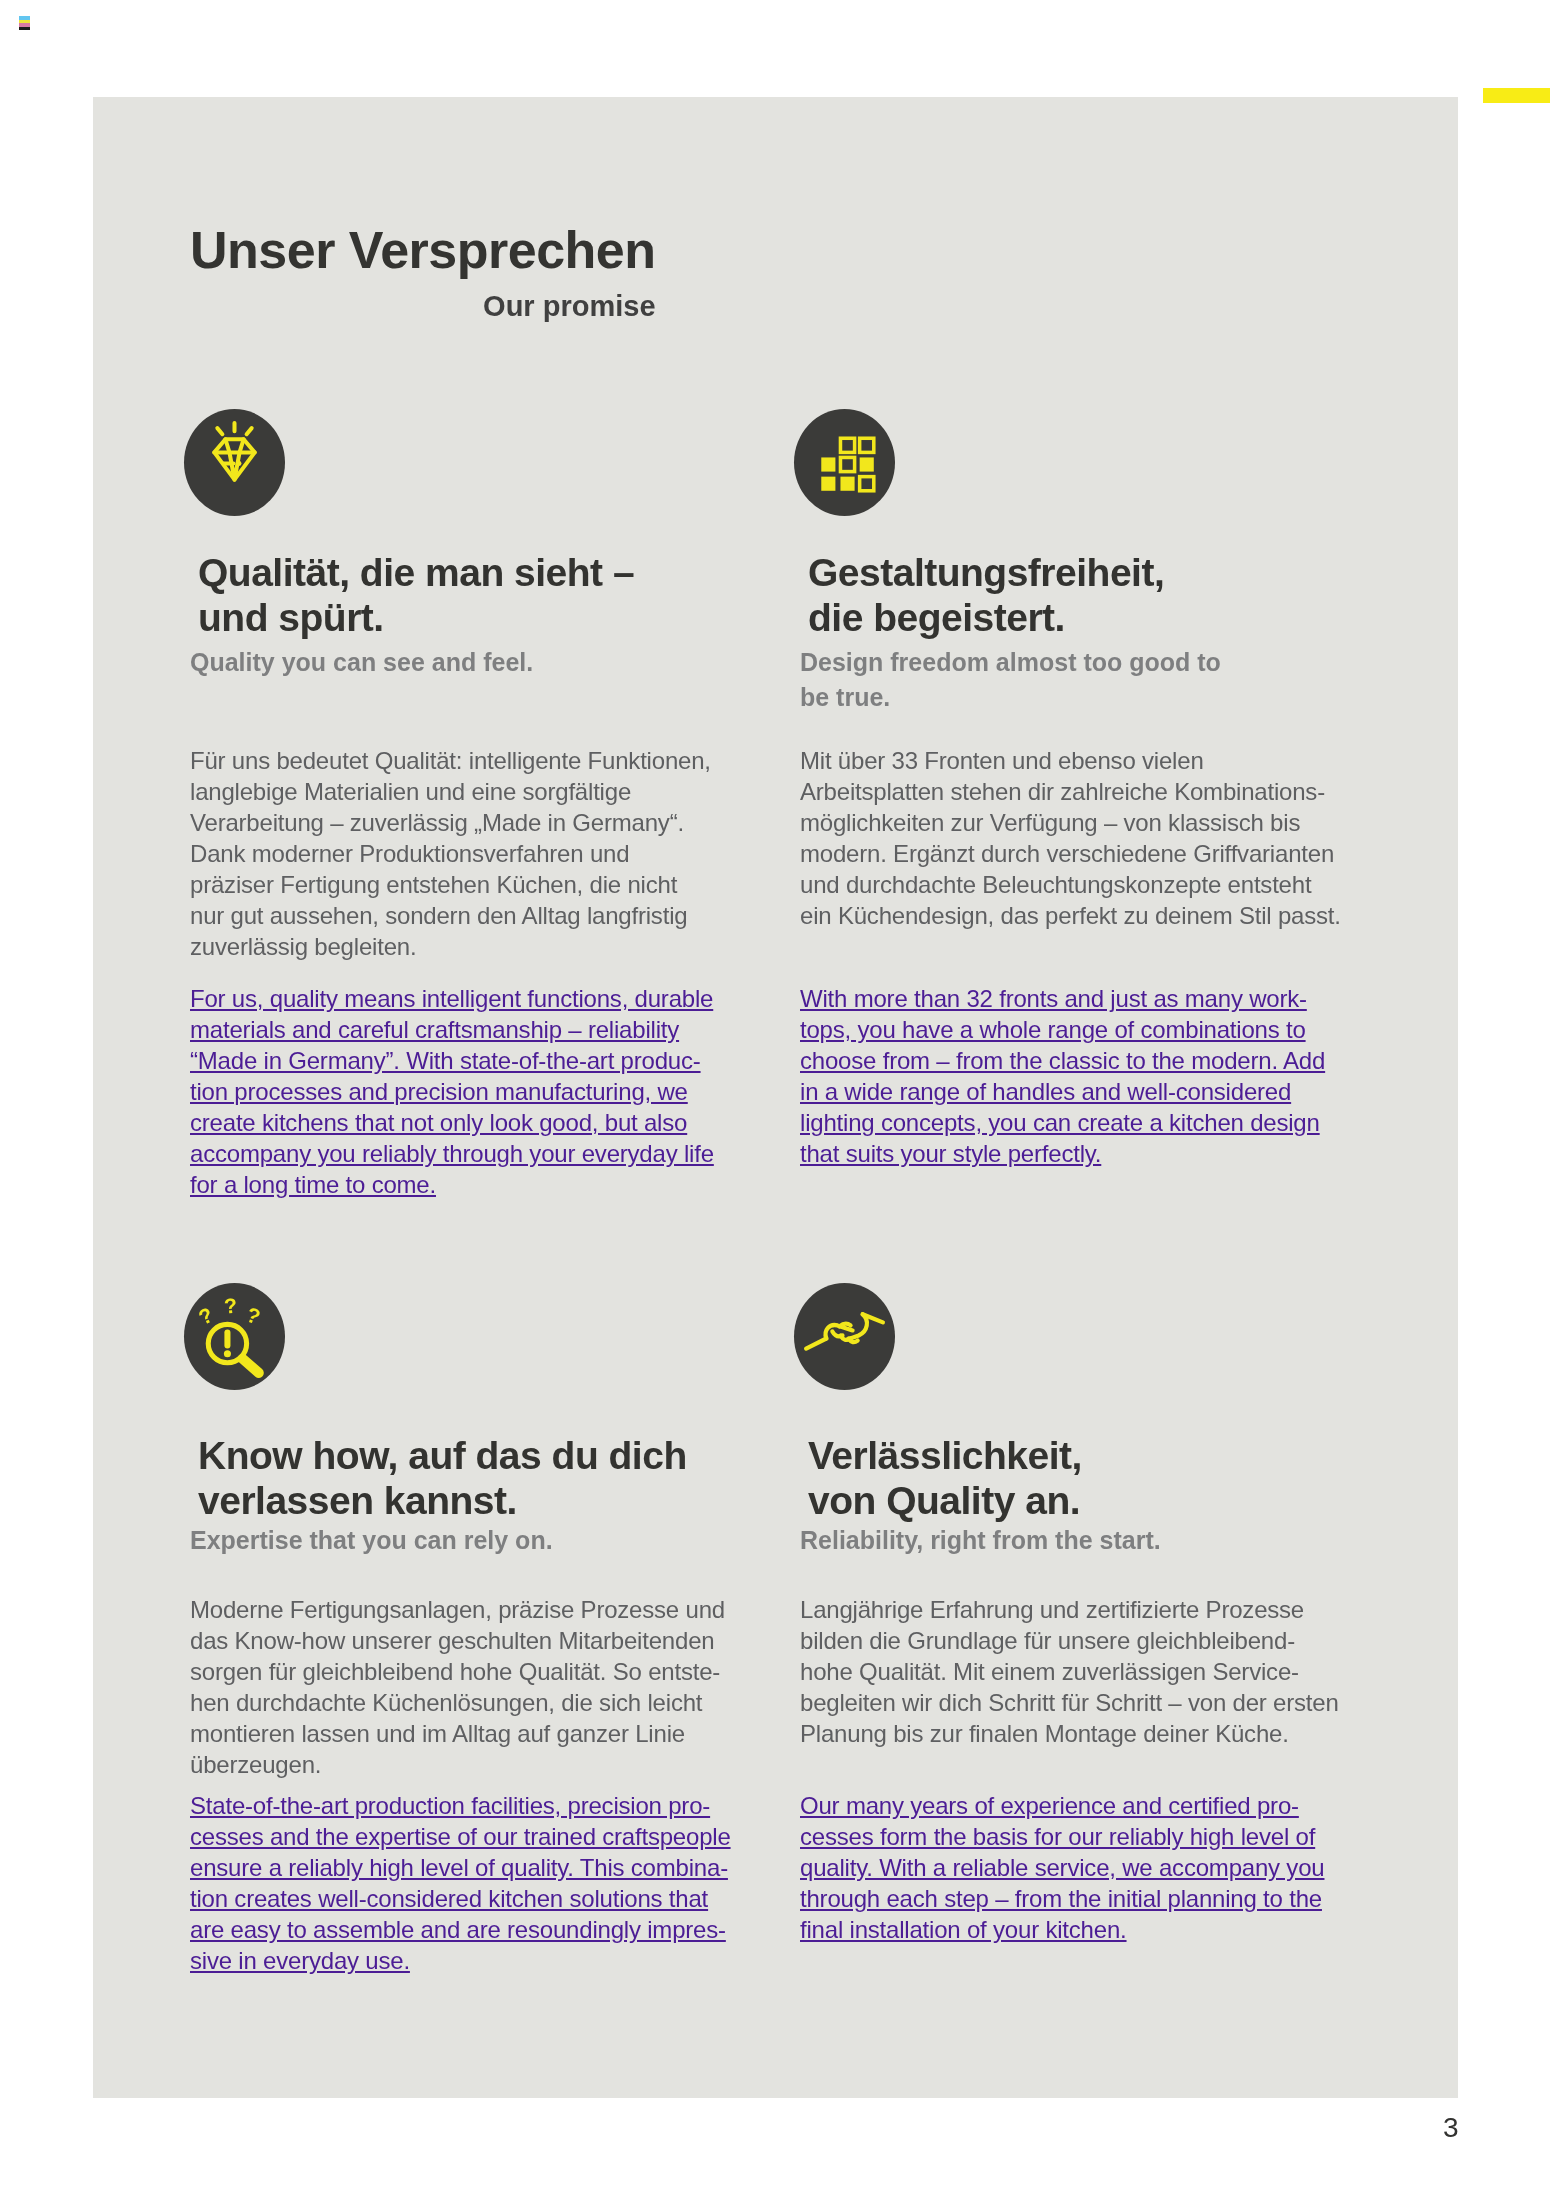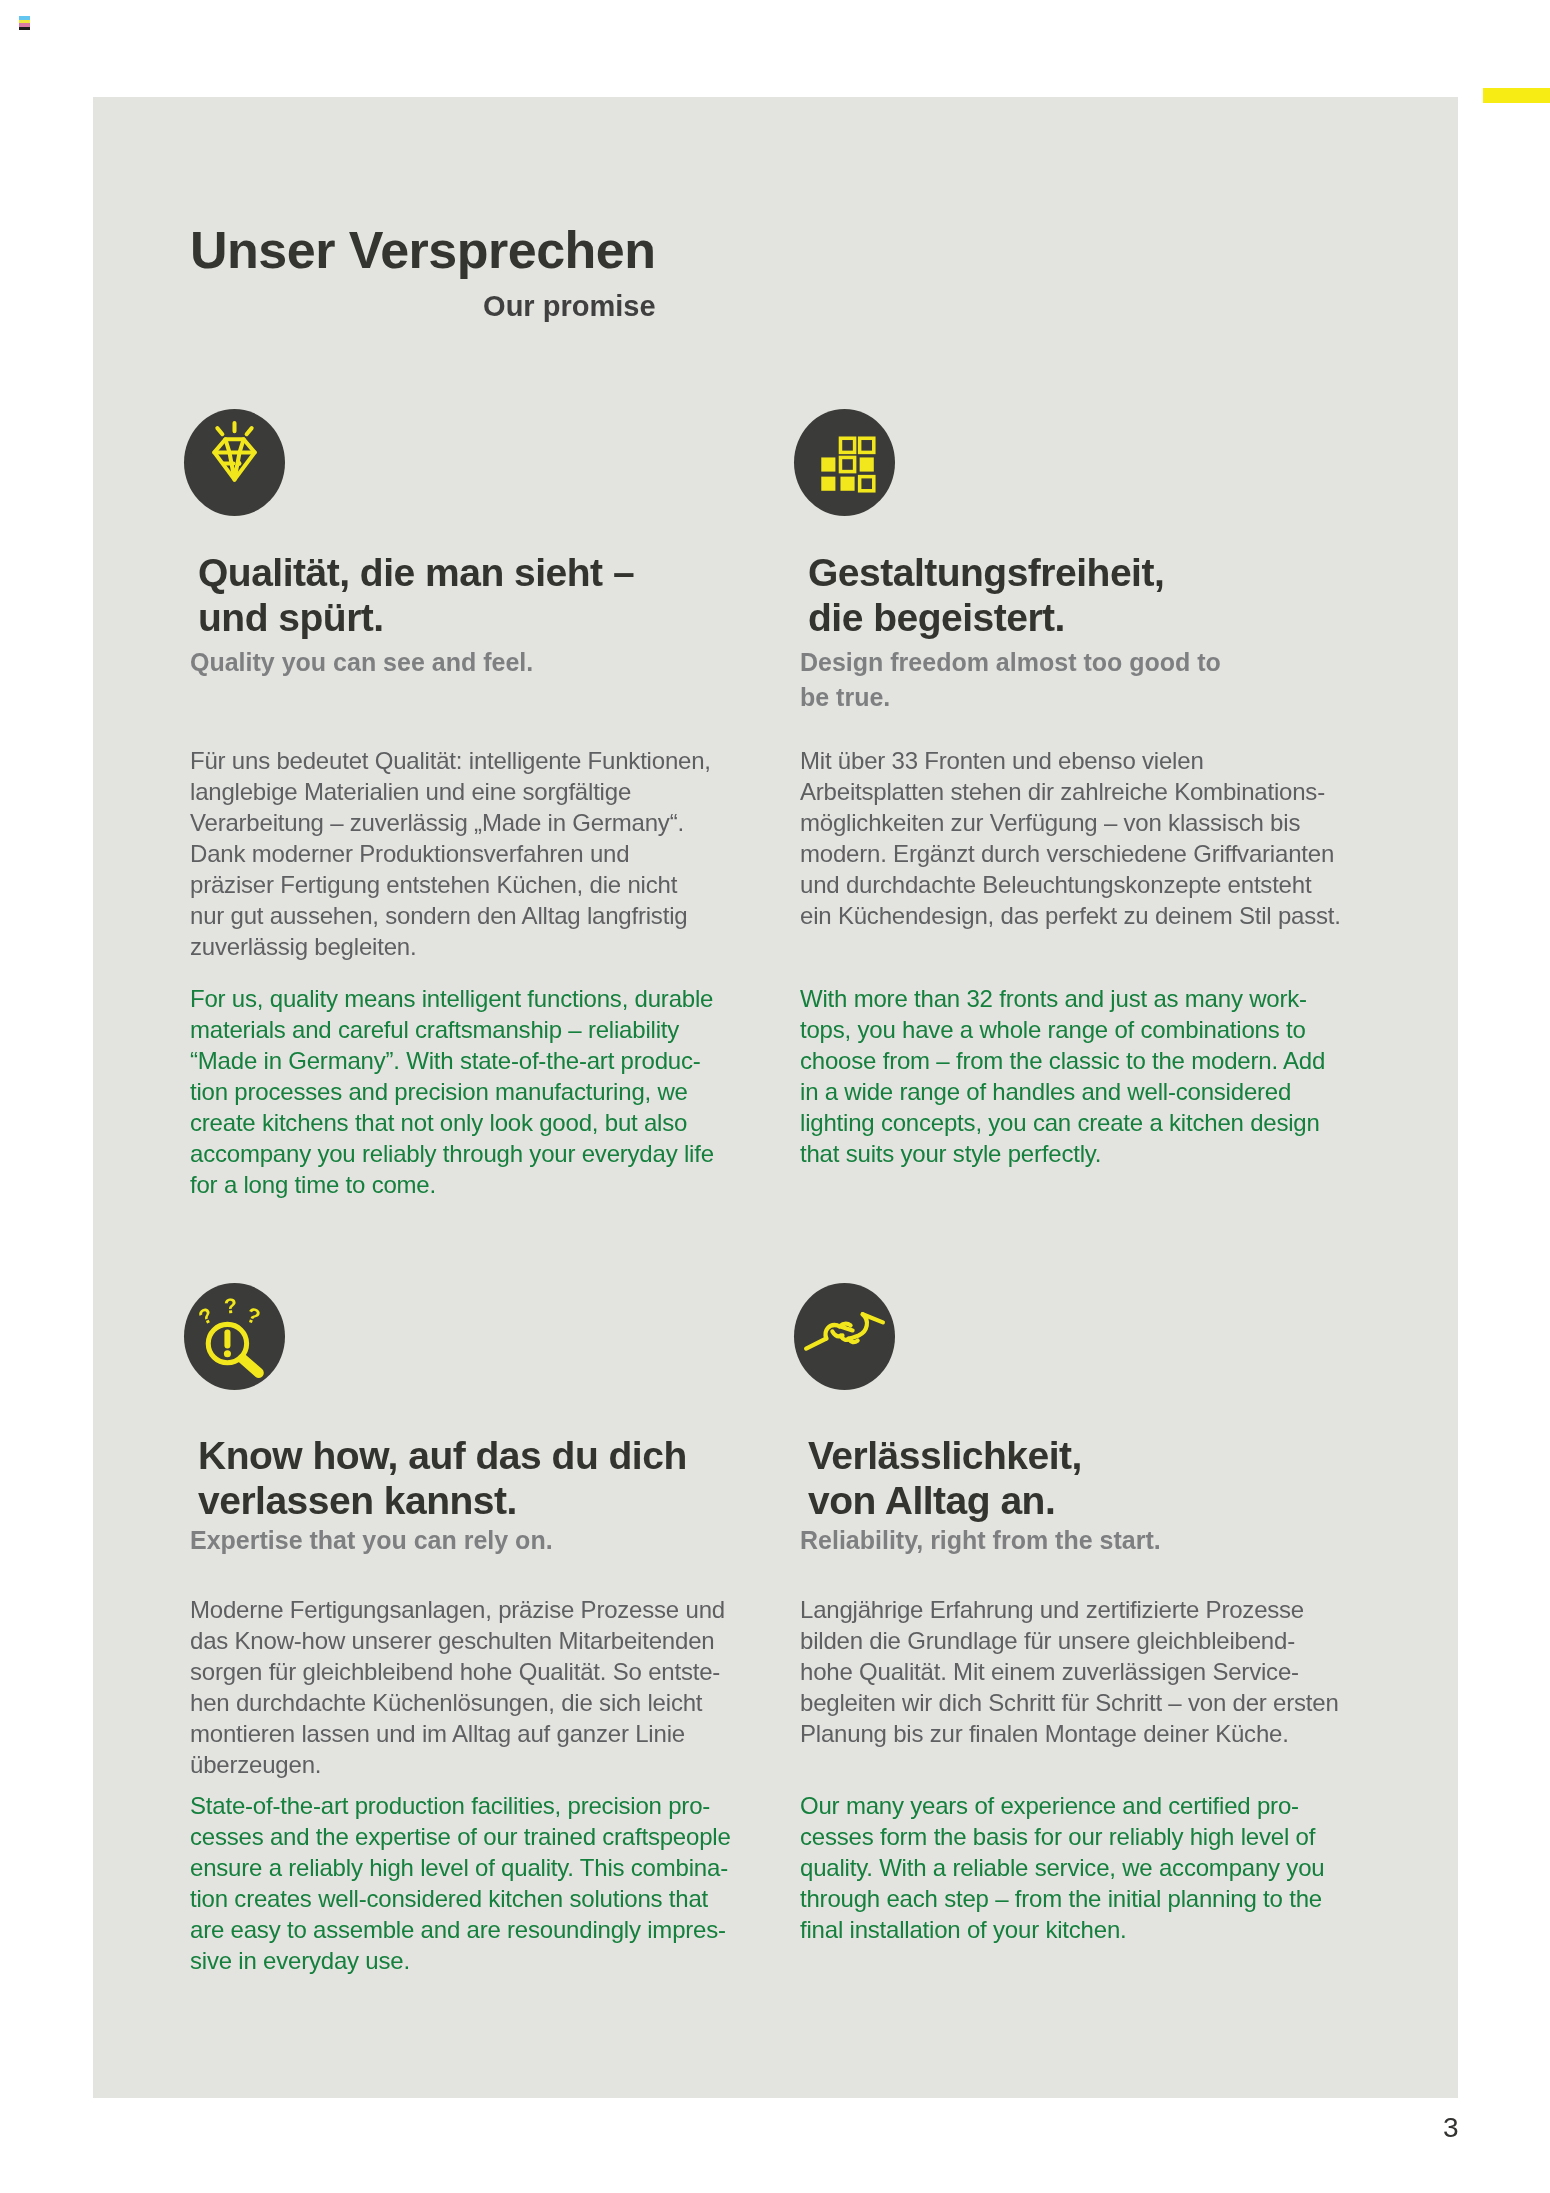--- a/index.html
+++ b/index.html
@@ -28,21 +28,21 @@
   .sec-br{left:707px;top:1186px;}
   .badge{
     position:absolute;left:-6px;top:0;width:101px;height:107px;border-radius:50%;
     background:#3b3b39;display:flex;align-items:center;justify-content:center;
   }
   .badge svg{width:101px;height:107px;display:block;}
   .heading{position:absolute;left:8px;font-size:39px;line-height:45px;font-weight:bold;color:#333330;letter-spacing:-0.5px;white-space:pre;}
   .subheading{position:absolute;left:0;font-size:25px;line-height:35px;font-weight:bold;color:#7e7f80;white-space:pre;}
   .para{position:absolute;left:0;font-size:24px;line-height:31px;letter-spacing:-0.2px;white-space:pre;}
   .para-de{color:#5e5f61;}
-  .para-en{color:#15803d;}
+  .para-en{color:#4c1d95;text-decoration:underline;}
   .row-1 .heading{top:141px;}
   .row-1 .subheading{top:236px;}
   .row-1 .para-de{top:336px;}
   .row-1 .para-en{top:574px;}
   .row-2 .heading{top:150px;}
   .row-2 .subheading{top:240px;}
   .row-2 .para-de{top:311px;}
   .row-2 .para-en{top:507px;}
   
   .page-number{position:absolute;left:1443px;top:2112px;font-size:28px;color:#333331;}
@@ -175,21 +175,21 @@
           <path d="M32,52 C29,44 35,37 43,39 L58,44"></path>
           <path d="M68,28 C75,34 73,45 64,49 L53,53"></path>
           <path d="M38,45 q4,7 10,4"></path>
           <path d="M46,49 q4,7 10,3"></path>
           <path d="M54,52 q4,6 9,2"></path>
           <path d="M45,40 q6,-5 11,-1"></path>
         </g>
       </svg>
     </div>
     <div class="heading">Verlässlichkeit,
-von Alltag an.</div>
+von Quality an.</div>
     <div class="subheading">Reliability, right from the start.</div>
     <div class="para para-de">Langjährige Erfahrung und zertifizierte Prozesse
 bilden die Grundlage für unsere gleichbleibend-
 hohe Qualität. Mit einem zuverlässigen Service-
 begleiten wir dich Schritt für Schritt – von der ersten
 Planung bis zur finalen Montage deiner Küche.</div>
     <div class="para para-en">Our many years of experience and certified pro-
 cesses form the basis for our reliably high level of
 quality. With a reliable service, we accompany you
 through each step – from the initial planning to the

